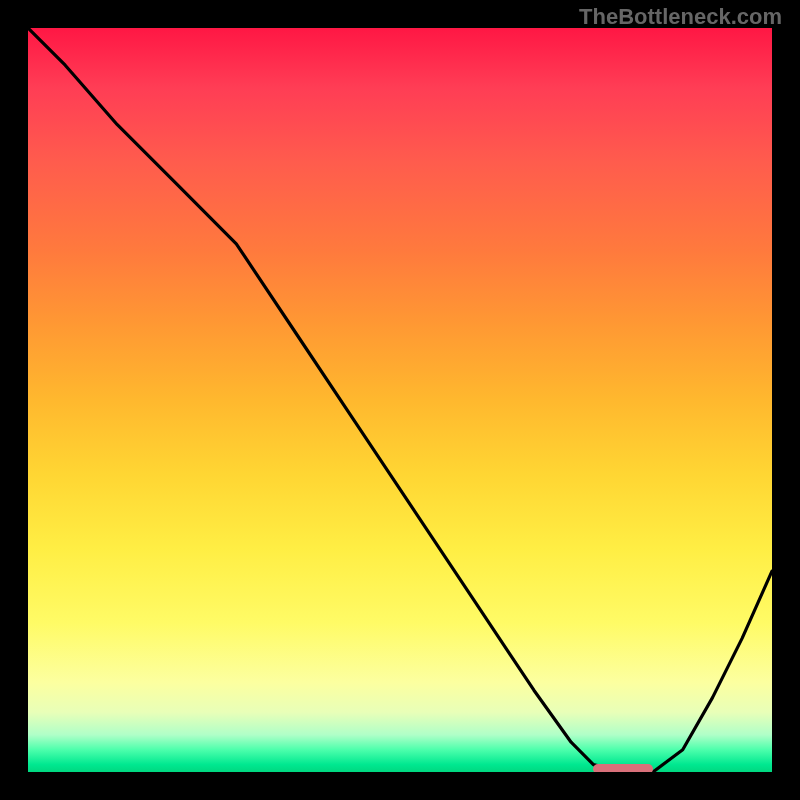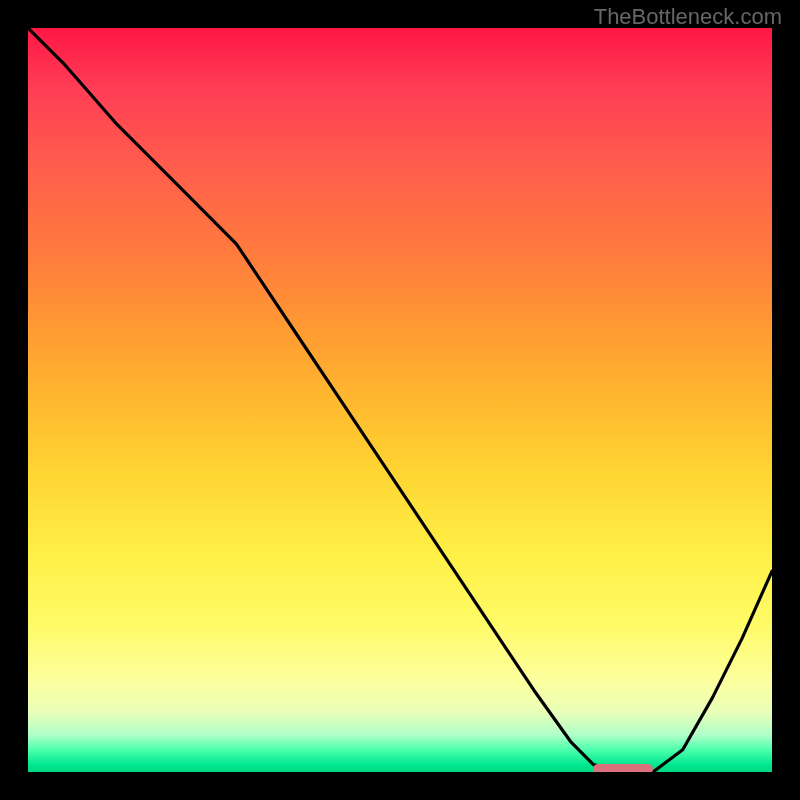--- a/index.html
+++ b/index.html
@@ -9,21 +9,21 @@
     background: #000;
     position: relative;
     font-family: Arial, Helvetica, sans-serif;
   }
   .watermark {
     position: absolute;
     top: 4px;
     right: 18px;
     color: #666;
     font-size: 22px;
-    font-weight: 400;
+    font-weight: 700;
     z-index: 10;
   }
   .plot-area {
     position: absolute;
     left: 28px;
     top: 28px;
     width: 744px;
     height: 744px;
     overflow: hidden;
   }

